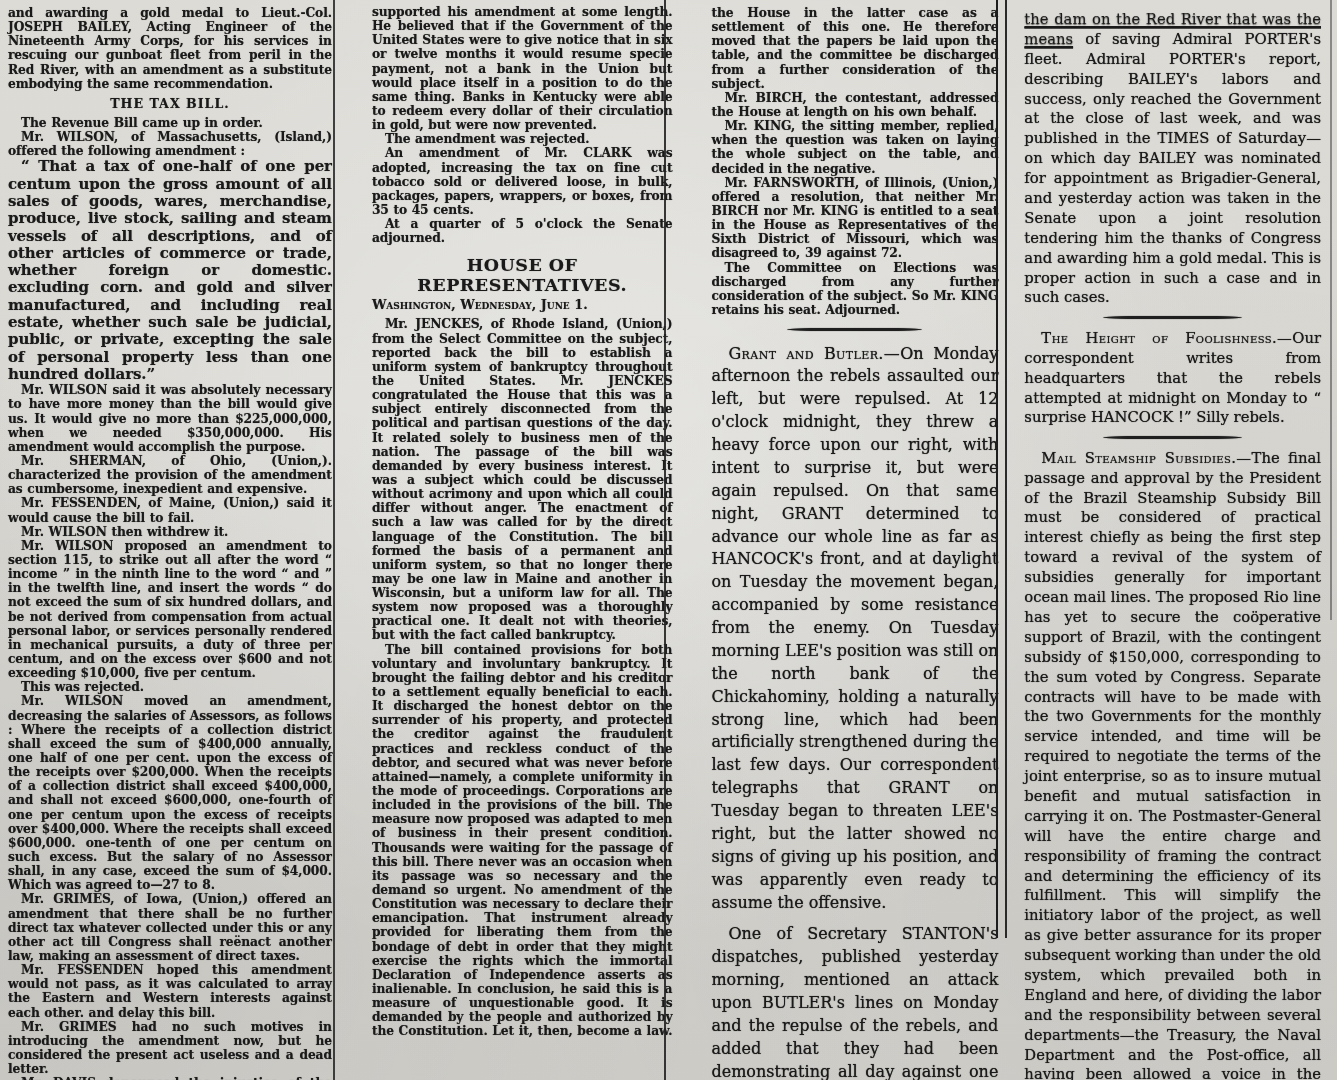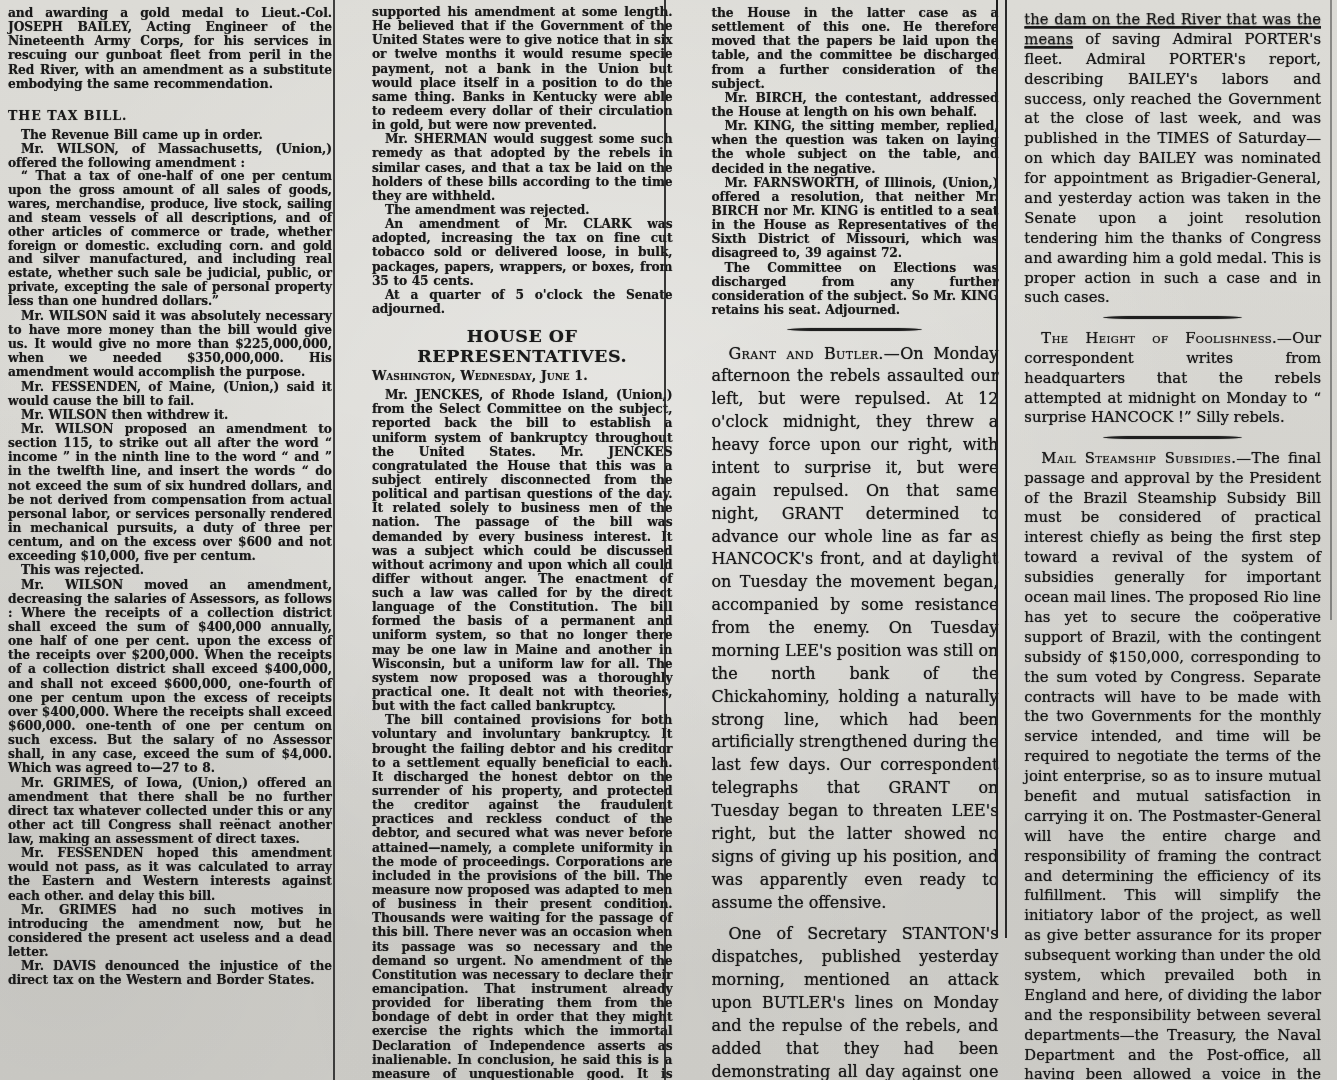--- a/index.html
+++ b/index.html
@@ -32,24 +32,24 @@
       border-left:2.5px solid #1d1d1d;border-right:2px solid #2a2a2a;}
   .d4{left:1330px;height:620px;opacity:.45;}
   
   p.p{
     font-size:12.25px;line-height:1.155;font-weight:700;
     text-align:justify;margin:0;text-indent:13px;
     letter-spacing:-0.1px;word-spacing:0.5px;
     text-shadow:0 0 0.8px rgba(15,15,15,0.55);
   }
   p.pc{text-indent:0;}
-  p.quote{font-size:12px;}
+  p.quote{font-size:15px;}
   h3.hs{
-    font-size:12.6px;font-weight:700;text-align:left;
-    margin:17px 0 5px;letter-spacing:1px;
+    font-size:12.6px;font-weight:700;text-align:center;
+    margin:5px 0 5px;letter-spacing:1px;
     text-shadow:0 0 0.8px rgba(15,15,15,0.5);
   }
   h2.hl{
     font-size:17.5px;font-weight:700;text-align:center;
     margin:10px 0 2px;letter-spacing:0.5px;
     text-shadow:0 0 1px rgba(15,15,15,0.45);
   }
   p.date{
     text-align:left;font-size:12.9px;font-weight:700;
     margin:2px 6px 5px 0;font-variant:small-caps;
@@ -83,36 +83,36 @@
 <div id="paper">
   <div class="divider d1"></div>
   <div class="divider d2"></div>
   <div class="divider d3"></div>
   <div class="divider d4"></div>
 
 <div class="col c1">
       <p class="p pc">and awarding a gold medal to Lieut.-Col. JOSEPH BAILEY, Acting Engineer of the Nineteenth Army Corps, for his services in rescuing our gunboat fleet from peril in the Red River, with an amendment as a substitute embodying the same recommendation.</p>
       <h3 class="hs">THE TAX BILL.</h3>
       <p class="p">The Revenue Bill came up in order.</p>
-      <p class="p">Mr. WILSON, of Massachusetts, (Union,) offered the following amendment :</p>
+      <p class="p">Mr. WILSON, of Massachusetts, (Island,) offered the following amendment :</p>
       <p class="p quote">“ That a tax of one-half of one per centum upon the gross amount of all sales of goods, wares, merchandise, produce, live stock, sailing and steam vessels of all descriptions, and of other articles of commerce or trade, whether foreign or domestic. excluding corn. and gold and silver manufactured, and including real estate, whether such sale be judicial, public, or private, excepting the sale of personal property less than one hundred dollars.”</p>
       <p class="p">Mr. WILSON said it was absolutely necessary to have more money than the bill would give us. It would give no more than $225,000,000, when we needed $350,000,000.  His amendment would accomplish the purpose.</p>
+      <p class="p">Mr. SHERMAN, of Ohio, (Union,). characterized the provision of the amendment as cumbersome, inexpedient and expensive.</p>
       <p class="p">Mr. FESSENDEN, of Maine, (Union,) said it would cause the bill to fail.</p>
       <p class="p">Mr. WILSON then withdrew it.</p>
       <p class="p">Mr. WILSON proposed an amendment to section 115, to strike out all after the word “ income ” in the ninth line to the word “ and ” in the twelfth line, and insert the words “ do not exceed the sum of six hundred dollars, and be not derived from compensation from actual personal labor, or services personally rendered in mechanical pursuits, a duty of three per centum, and on the excess over $600 and not exceeding $10,000, five per centum.</p>
       <p class="p">This was rejected.</p>
       <p class="p">Mr. WILSON moved an amendment, decreasing the salaries of Assessors, as follows : Where the receipts of a collection district shall exceed the sum of $400,000 annually, one half of one per cent. upon the excess of the receipts over $200,000.  When the receipts of a collection district shall exceed $400,000, and shall not exceed $600,000, one-fourth of one per centum upon the excess of receipts over $400,000. Where the receipts shall exceed $600,000. one-tenth of one per centum on such excess.  But the salary of no Assessor shall, in any case, exceed the sum of $4,000.  Which was agreed to—27 to 8.</p>
       <p class="p">Mr. GRIMES, of Iowa, (Union,) offered an amendment that there shall be no further direct tax whatever collected under this or any other act till Congress shall reënact another law, making an assessment of direct taxes.</p>
       <p class="p">Mr. FESSENDEN hoped this amendment would not pass, as it was calculated to array the Eastern and Western interests against each other. and delay this bill.</p>
       <p class="p">Mr. GRIMES had no such motives in introducing the amendment now, but he considered the present act useless and a dead letter.</p>
       <p class="p">Mr. DAVIS denounced the injustice of the direct tax on the Western and Border States.</p>
     </div>
     <div class="col c2">
       <p class="p pc">supported his amendment at some length.  He believed that if the Government of the United States were to give notice that in six or twelve months it would resume specie payment, not a bank in the Union but would place itself in a position to do the same thing. Banks in Kentucky were able to redeem every dollar of their circulation in gold, but were now prevented.</p>
-      <p class="p">Mr. SHERMAN would suggest some such remedy as that adopted by the rebels in similar cases, and that a tax be laid on the holders of these bills according to the time they are withheld.</p>
       <p class="p">The amendment was rejected.</p>
       <p class="p">An amendment of Mr. CLARK was adopted, increasing the tax on fine cut tobacco sold or delivered loose, in bulk, packages, papers, wrappers, or boxes, from 35 to 45 cents.</p>
       <p class="p">At a quarter of 5 o'clock the Senate adjourned.</p>
       <h2 class="hl">HOUSE OF REPRESENTATIVES.</h2>
       <p class="date">Washington, Wednesday, June 1.</p>
       <p class="p">Mr. JENCKES, of Rhode Island, (Union,) from the Select Committee on the subject, reported back the bill to establish a uniform system of bankruptcy throughout the United States.  Mr. JENCKES congratulated the House that this was a subject entirely disconnected from the political and partisan questions of the day.  It related solely to business men of the nation.  The passage of the bill was demanded by every business interest.  It was a subject which could be discussed without acrimony and upon which all could differ without anger.  The enactment of such a law was called for by the direct language of the Constitution.  The bill formed the basis of a permanent and uniform system, so that no longer there may be one law in Maine and another in Wisconsin, but a uniform law for all.  The system now proposed was a thoroughly practical one.  It dealt not with theories, but with the fact called bankruptcy.</p>
       <p class="p">The bill contained provisions for both voluntary and involuntary bankruptcy.  It brought the failing debtor and his creditor to a settlement equally beneficial to each.  It discharged the honest debtor on the surrender of his property, and protected the creditor against the fraudulent practices and reckless conduct of the debtor, and secured what was never before attained—namely, a complete uniformity in the mode of proceedings.  Corporations are included in the provisions of the bill.  The measure now proposed was adapted to men of business in their present condition.  Thousands were waiting for the passage of this bill.  There never was an occasion when its passage was so necessary and the demand so urgent. No amendment of the Constitution was necessary to declare their emancipation.  That instrument already provided for liberating them from the bondage of debt in order that they might exercise the rights which the immortal Declaration of Independence asserts as inalienable.  In conclusion, he said this is a measure of unquestionable good.  It is demanded by the people and authorized by the Constitution. Let it, then, become a law.</p>
     </div>
     <div class="col c3">
       <p class="p pc">the House in the latter case as a settlement of this one.  He therefore moved that the papers be laid upon the table, and the committee be discharged from a further consideration of the subject.</p>

